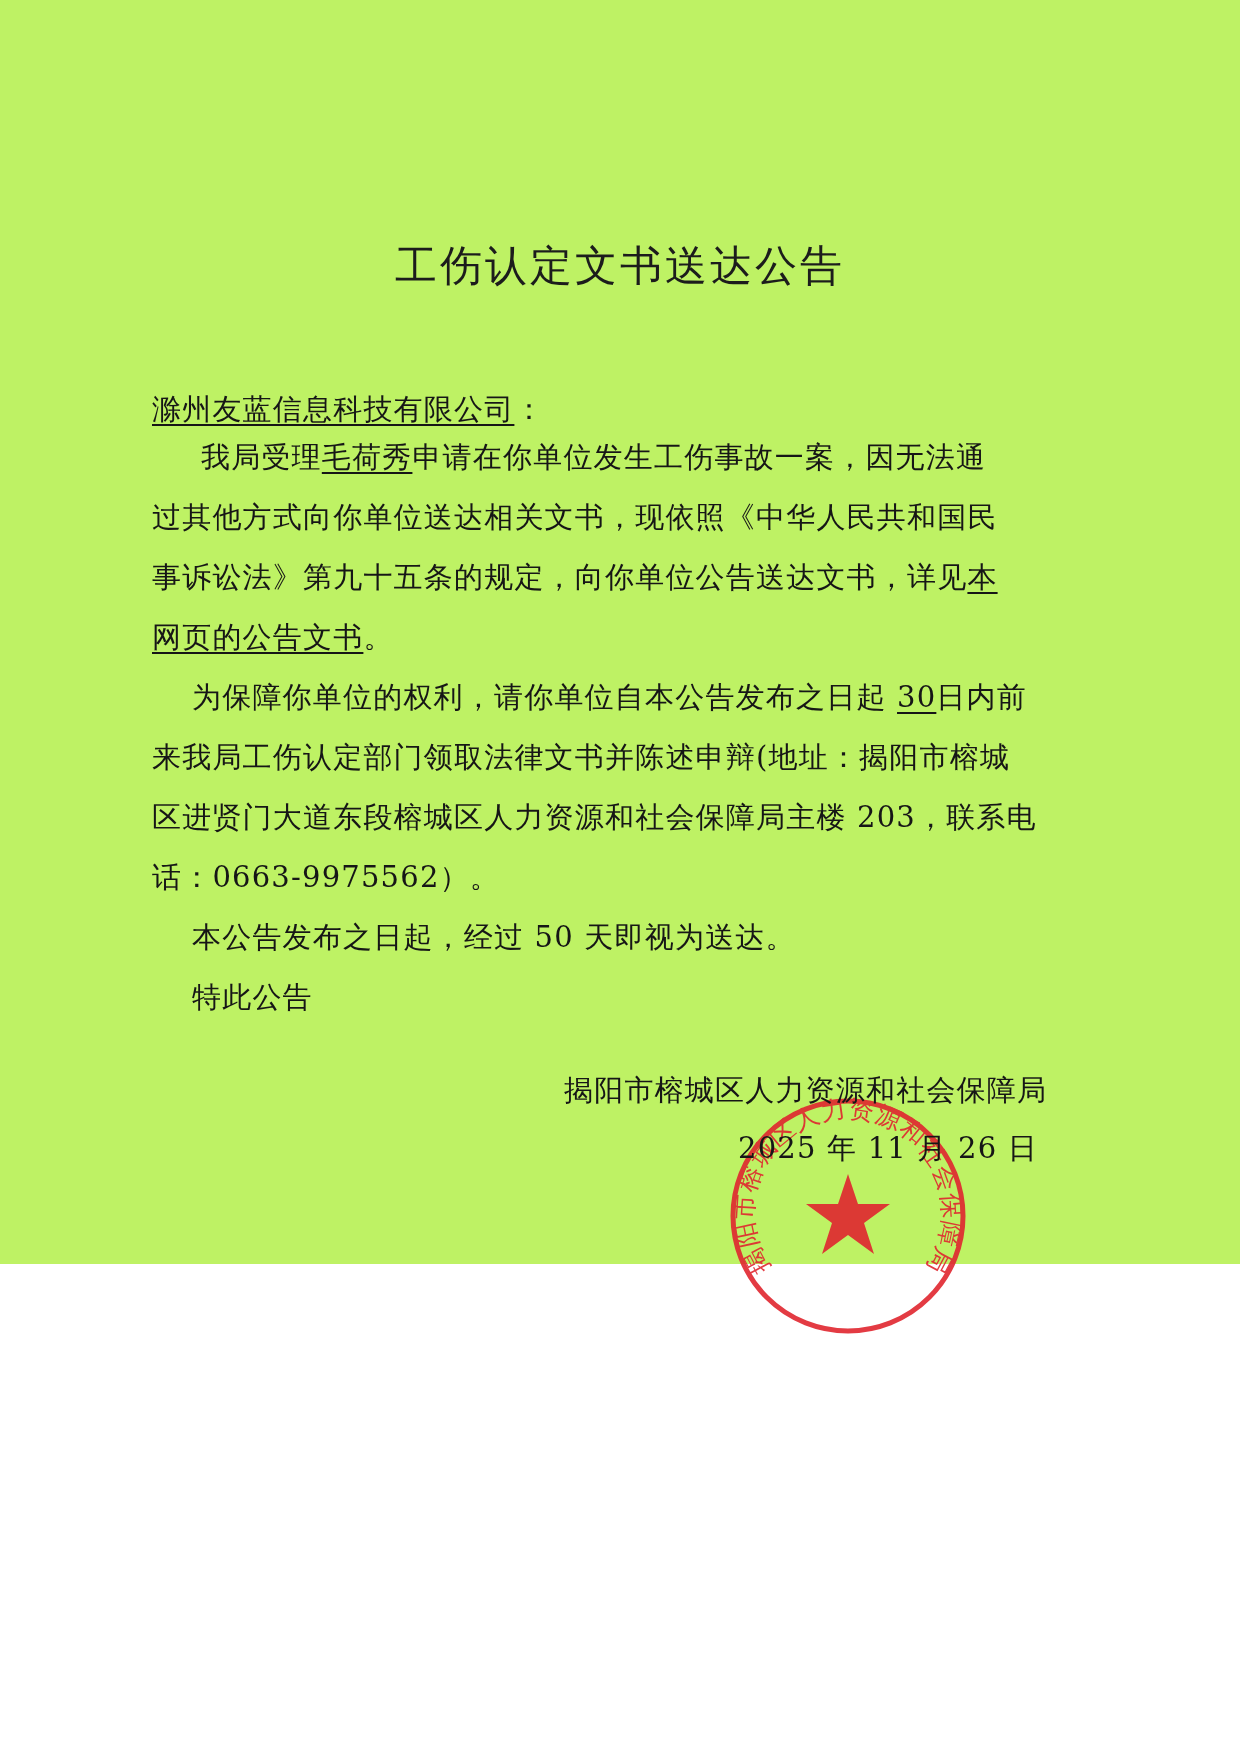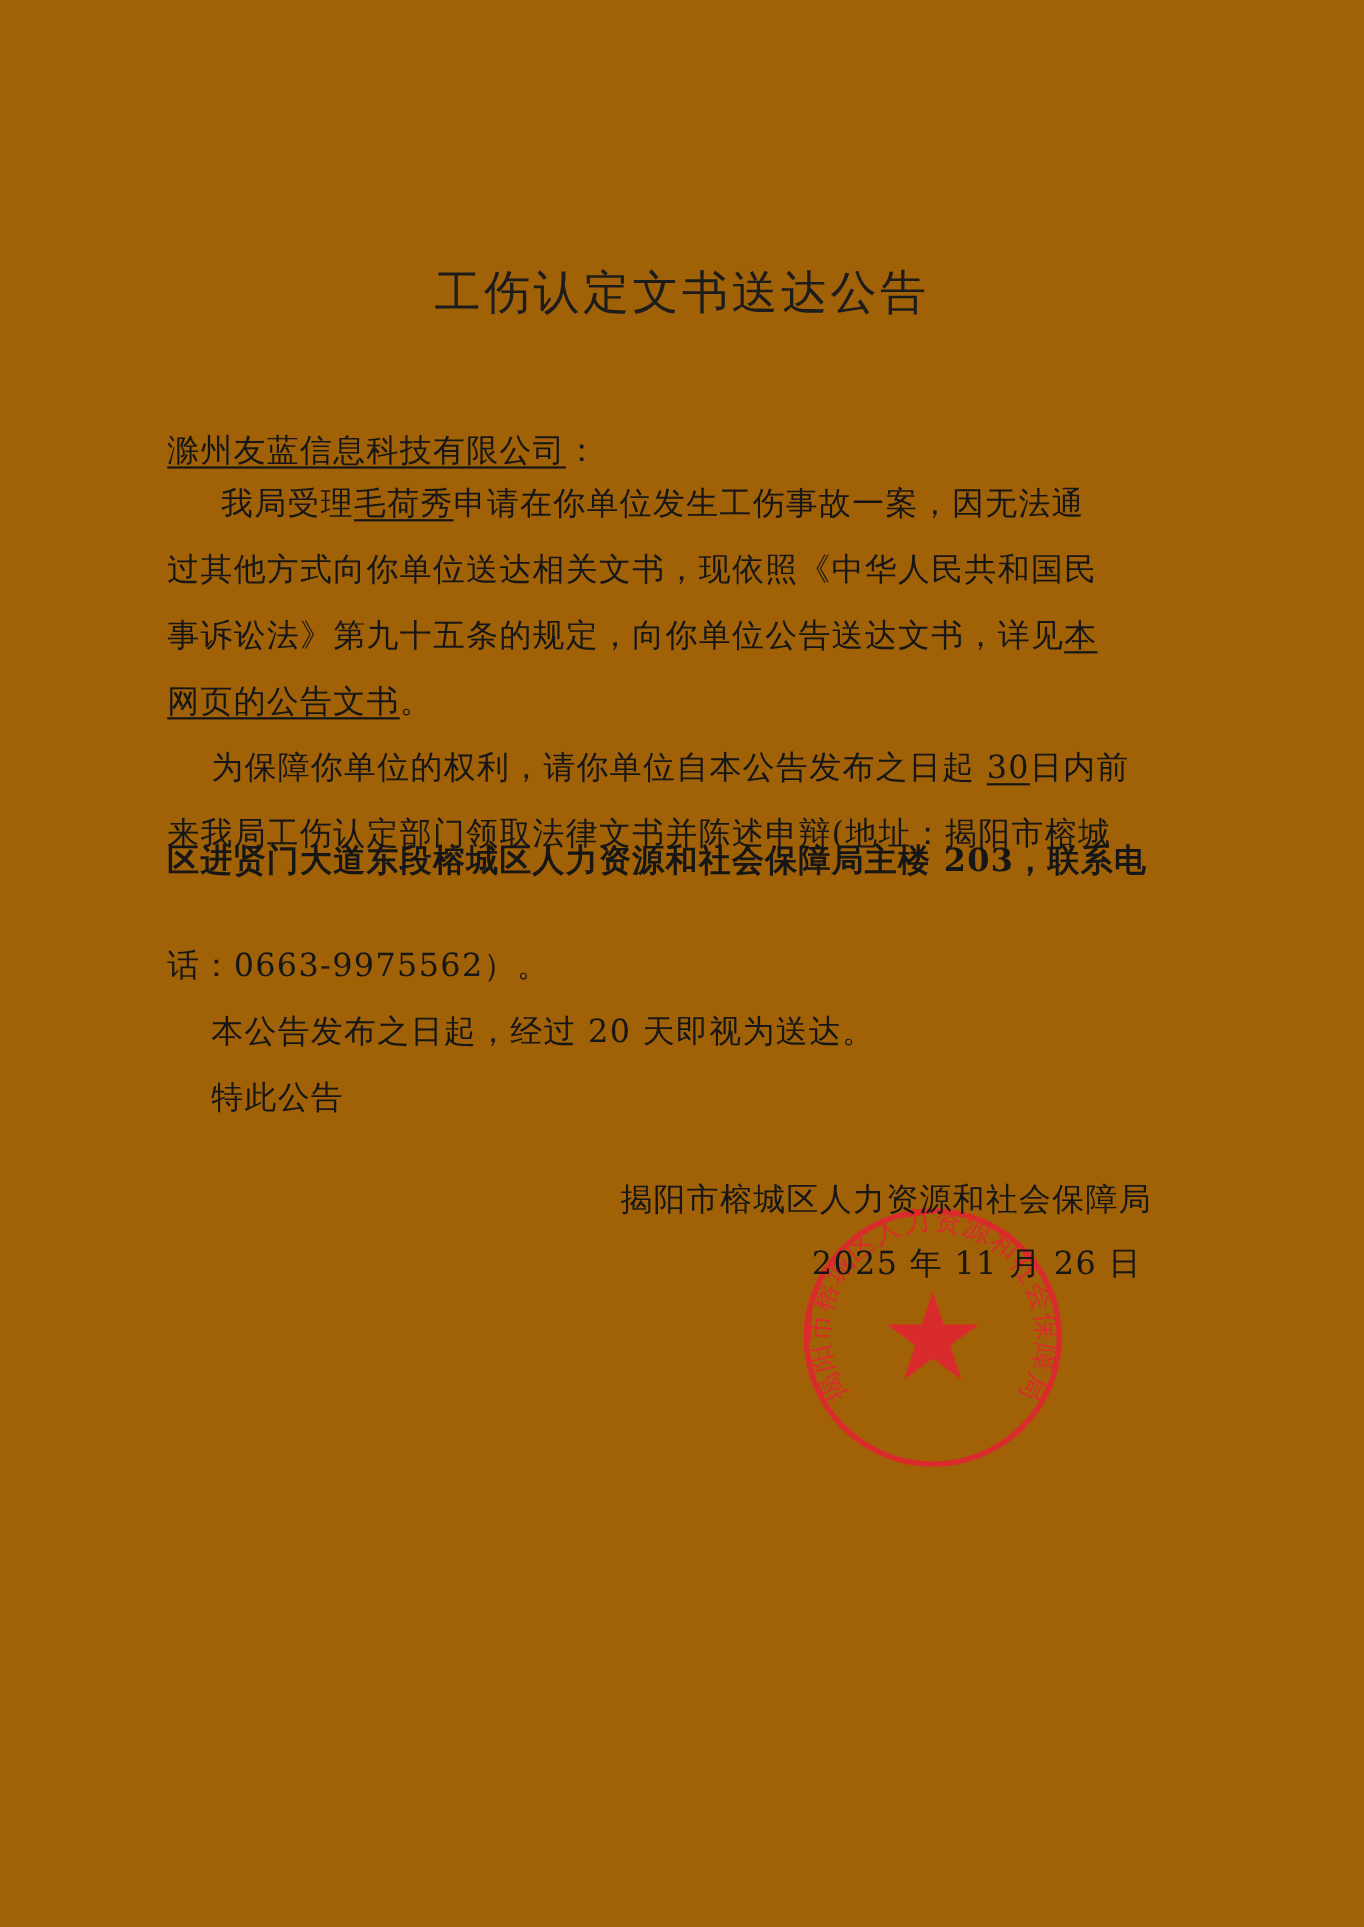--- a/index.html
+++ b/index.html
@@ -1,18 +1,18 @@
 <!DOCTYPE html>
 <html><head>
 <meta charset="utf-8">
 <style>
   html, body { margin: 0; padding: 0; background: #ffffff; }
   body { width: 1240px; height: 1752px; position: relative; overflow: hidden;
          font-family: "DejaVu Serif", "Liberation Serif", serif; color: #1a1a1a; }
-  .page { position: absolute; left: 0; top: 0; width: 1240px; height: 1752px; background: #a16207; }
+  .page { position: absolute; left: 0; top: 0; width: 1240px; height: 1264px; background: #bef264; }
   .title { position: absolute; left: 0; width: 1240px; top: 238px; text-align: center;
            font-family: "DejaVu Sans", "Liberation Sans", sans-serif; font-size: 42px;
            letter-spacing: 3px; color: #1c1c1c; }
   .line { position: absolute; left: 152px; font-size: 29px; line-height: 40px; white-space: nowrap;
           letter-spacing: 1.2px; color: #161616; }
   .u { text-decoration: underline; text-underline-offset: 5px; text-decoration-thickness: 1.5px; }
   .sig { position: absolute; font-size: 29px; line-height: 40px; white-space: nowrap; letter-spacing: 1.2px;
          color: #161616; z-index: 3; }
   .stamp { position: absolute; left: 728px; top: 1096px; width: 240px; height: 240px; z-index: 2;
            opacity: 0.9; }
@@ -37,24 +37,24 @@
   </div>
   <div class="line" style="top:557px;">
     <span>事诉讼法》第九十五条的规定，向你单位公告送达文书，详见</span><span class="u">本</span>
   </div>
 
   <div class="line" style="top:677px; left:192px;">
     <span>为保障你单位的权利，请你单位自本公告发布之日起</span>
     <span class="u">30</span><span>日内前</span>
   </div>
   <div class="line" style="top:737px;">来我局工伤认定部门领取法律文书并陈述申辩(地址：揭阳市榕城</div>
-  <div class="line" style="top:762px;font-weight:bold;">区进贤门大道东段榕城区人力资源和社会保障局主楼 203，联系电</div>
+  <div class="line" style="top:797px;">区进贤门大道东段榕城区人力资源和社会保障局主楼 203，联系电</div>
   <div class="line" style="top:857px;">话：0663-9975562）。</div>
 
-  <div class="line" style="top:917px; left:192px;">本公告发布之日起，经过 20 天即视为送达。</div>
+  <div class="line" style="top:917px; left:192px;">本公告发布之日起，经过 50 天即视为送达。</div>
   <div class="line" style="top:977px; left:192px;">特此公告</div>
 
   <svg class="stamp" viewBox="0 0 240 240">
     <defs>
       <path id="sealArc" d="M 40 168 A 95 95 0 1 1 200 168" fill="none"></path>
     </defs>
     <circle cx="120" cy="120" r="115" fill="none" stroke="#e0262f" stroke-width="5"></circle>
     <text font-family="DejaVu Serif, serif" font-size="25" fill="#e0262f" letter-spacing="1">
       <textPath href="#sealArc" startOffset="50%" text-anchor="middle">揭阳市榕城区人力资源和社会保障局</textPath>
     </text>

